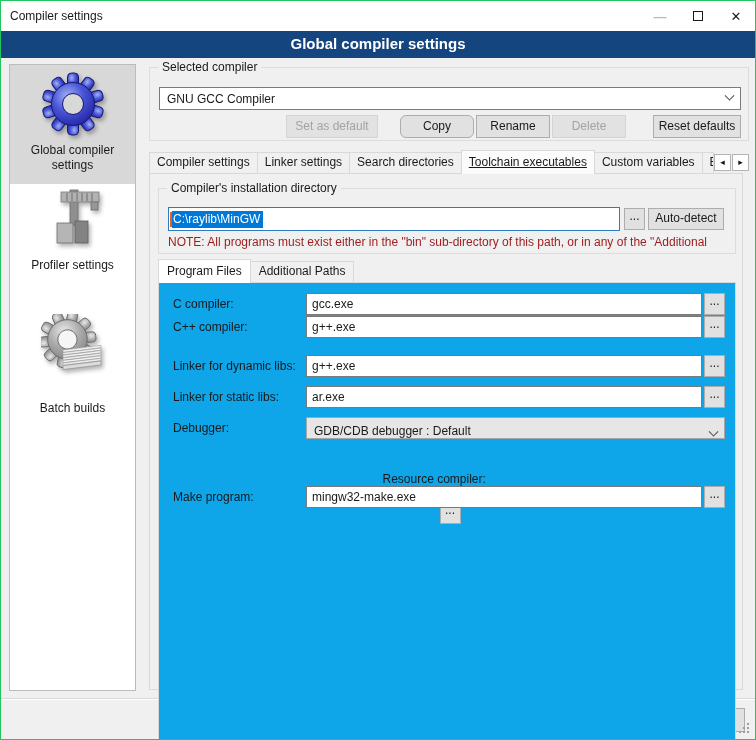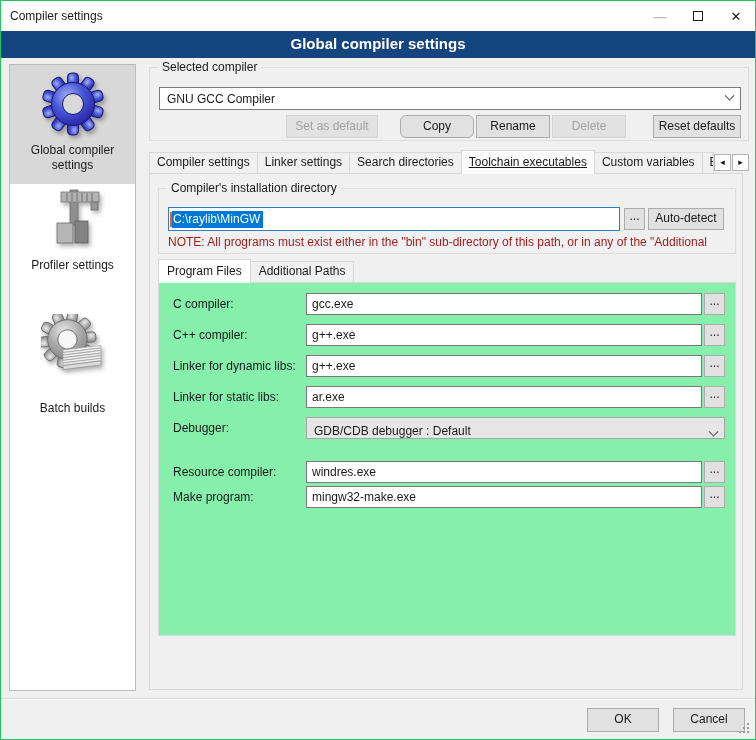--- a/index.html
+++ b/index.html
@@ -64,21 +64,21 @@
   .seltext{background:#0078d7;color:#fff;padding:1px 3px 2px 1px;white-space:pre;}
   .mini{position:absolute;width:21px;height:22px;background:#e1e1e1;border:1px solid #adadad;text-align:center;line-height:14px;}
   #browse-dir{left:474px;top:34px;}
   #autodetect{left:498px;top:34px;width:76px;height:22px;line-height:19px;}
   .note{position:absolute;left:18px;top:61px;width:584px;white-space:nowrap;overflow:hidden;color:#9e1b1b;}
   
   .tabstrip2{position:absolute;left:8px;top:86px;height:22px;display:flex;align-items:flex-end;z-index:2;}
   .tab2{height:21px;line-height:19px;padding:0 8px;background:#f0f0f0;border:1px solid #d9d9d9;border-bottom:none;margin-left:-1px;white-space:nowrap;}
   .tab2:first-child{margin-left:0;}
   .tab2.sel{height:24px;line-height:23px;background:#ffffff;position:relative;z-index:3;margin-bottom:-1px;}
-  .tabpage2{position:absolute;left:8px;top:108px;width:578px;height:354px;background:#86efac;border:1px solid #d9d9d9;}
+  .tabpage2{position:absolute;left:8px;top:108px;width:578px;height:459px;background:#0ea5e9;border:1px solid #d9d9d9;}
   
   .frow{position:absolute;left:14px;right:10px;height:23px;display:flex;align-items:center;}
   .frow .flabel{width:133px;flex:none;}
   .tb{flex:1;height:22px;border:1px solid #7a7a7a;background:#fff;padding:0 5px;
     font-family:"Liberation Sans",sans-serif;font-size:12px;color:#1a1a1a;}
   .frow .mini2{width:21px;height:22px;flex:none;margin-left:2px;background:#e1e1e1;border:1px solid #adadad;
     text-align:center;line-height:14px;}
   .choice{flex:1;height:22px;background:#e6e6e6;border:1px solid #a6a6a6;display:flex;align-items:flex-end;padding:0 7px;}
   .choice .chev{margin-left:auto;}
   
@@ -249,21 +249,21 @@
     </div>
 
     <div class="tabpage2">
 
       <div class="frow" style="top:9px;">
         <span class="flabel">C compiler:</span>
         <input class="tb" readonly="" value="gcc.exe" style="">
         <div class="mini2">...</div>
       </div>
 
-      <div class="frow" style="top:40px;">
+      <div class="frow" style="top:32px;">
         <span class="flabel">C++ compiler:</span>
         <input class="tb" readonly="" value="g++.exe" style="">
         <div class="mini2">...</div>
       </div>
 
       <div class="frow" style="top:71px;">
         <span class="flabel">Linker for dynamic libs:</span>
         <input class="tb" readonly="" value="g++.exe" style="">
         <div class="mini2">...</div>
       </div>
@@ -275,21 +275,21 @@
       </div>
 
       <div class="frow" style="top:133px;">
         <span class="flabel">Debugger:</span>
         <div class="choice">
           <span>GDB/CDB debugger : Default</span>
           <span class="chev"></span>
         </div>
       </div>
 
-      <div class="frow" style="top:177px;">
+      <div class="frow" style="top:189px;flex-direction:column;">
         <span class="flabel">Resource compiler:</span>
         <input class="tb" readonly="" value="windres.exe" style="">
         <div class="mini2">...</div>
       </div>
 
       <div class="frow" style="top:202px;">
         <span class="flabel">Make program:</span>
         <input class="tb" readonly="" value="mingw32-make.exe" style="">
         <div class="mini2">...</div>
       </div>

